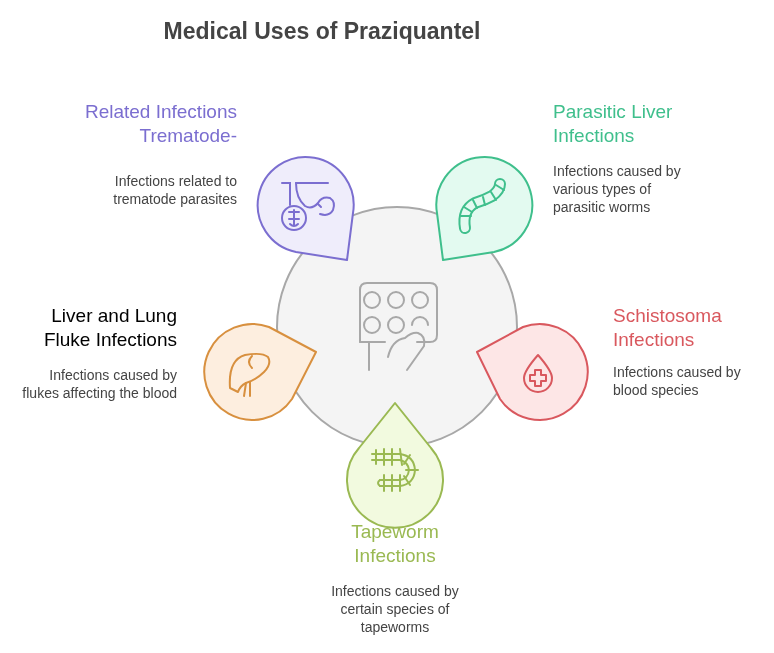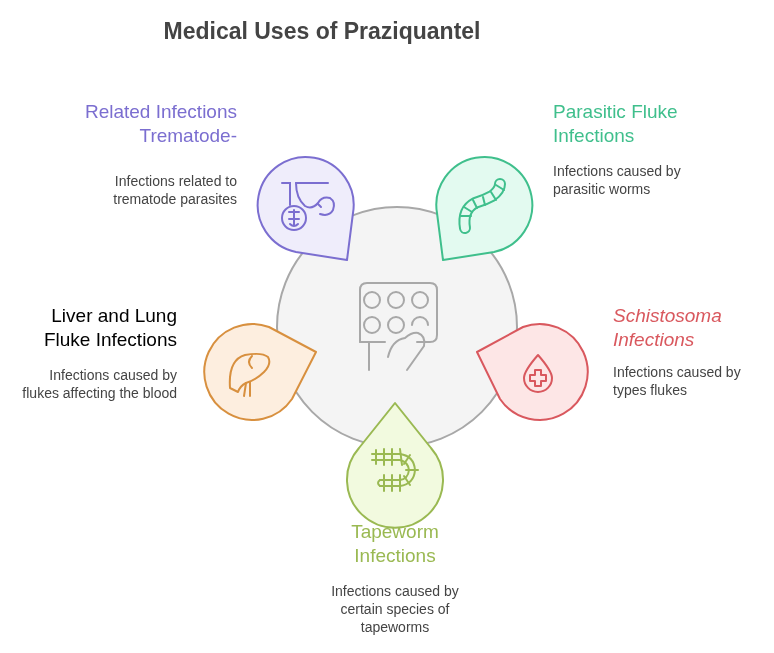--- a/index.html
+++ b/index.html
@@ -105,44 +105,45 @@
 <div class="label right purple" style="left:40px; top:100px; width:197px;">
   <div>Related Infections</div>
   <div>Trematode-</div>
 </div>
 <div class="desc right" style="left:40px; top:172px; width:197px;">
   <div>Infections related to</div>
   <div>trematode parasites</div>
 </div>
 
 <div class="label left green" style="left:553px; top:100px; width:200px;">
-  <div>Parasitic Fluke</div>
+  <div>Parasitic Liver</div>
   <div>Infections</div>
 </div>
 <div class="desc left" style="left:553px; top:162px; width:200px;">
   <div>Infections caused by</div>
+  <div>various types of</div>
   <div>parasitic worms</div>
 </div>
 
 <div class="label right orange" style="left:10px; top:304px; width:167px;">
   <div>Liver and Lung</div>
   <div>Fluke Infections</div>
 </div>
 <div class="desc right" style="left:0px; top:366px; width:177px;">
   <div>Infections caused by</div>
   <div>flukes affecting the blood</div>
 </div>
 
-<div class="label left red" style="left:613px; top:304px; width:160px;font-style:italic;">
+<div class="label left red" style="left:613px; top:304px; width:160px;">
   <div>Schistosoma</div>
   <div>Infections</div>
 </div>
 <div class="desc left" style="left:613px; top:363px; width:160px;">
   <div>Infections caused by</div>
-  <div>types flukes</div>
+  <div>blood species</div>
 </div>
 
 <div class="label center lime" style="left:295px; top:520px; width:200px;">
   <div>Tapeworm</div>
   <div>Infections</div>
 </div>
 <div class="desc center" style="left:295px; top:582px; width:200px;">
   <div>Infections caused by</div>
   <div>certain species of</div>
   <div>tapeworms</div>

